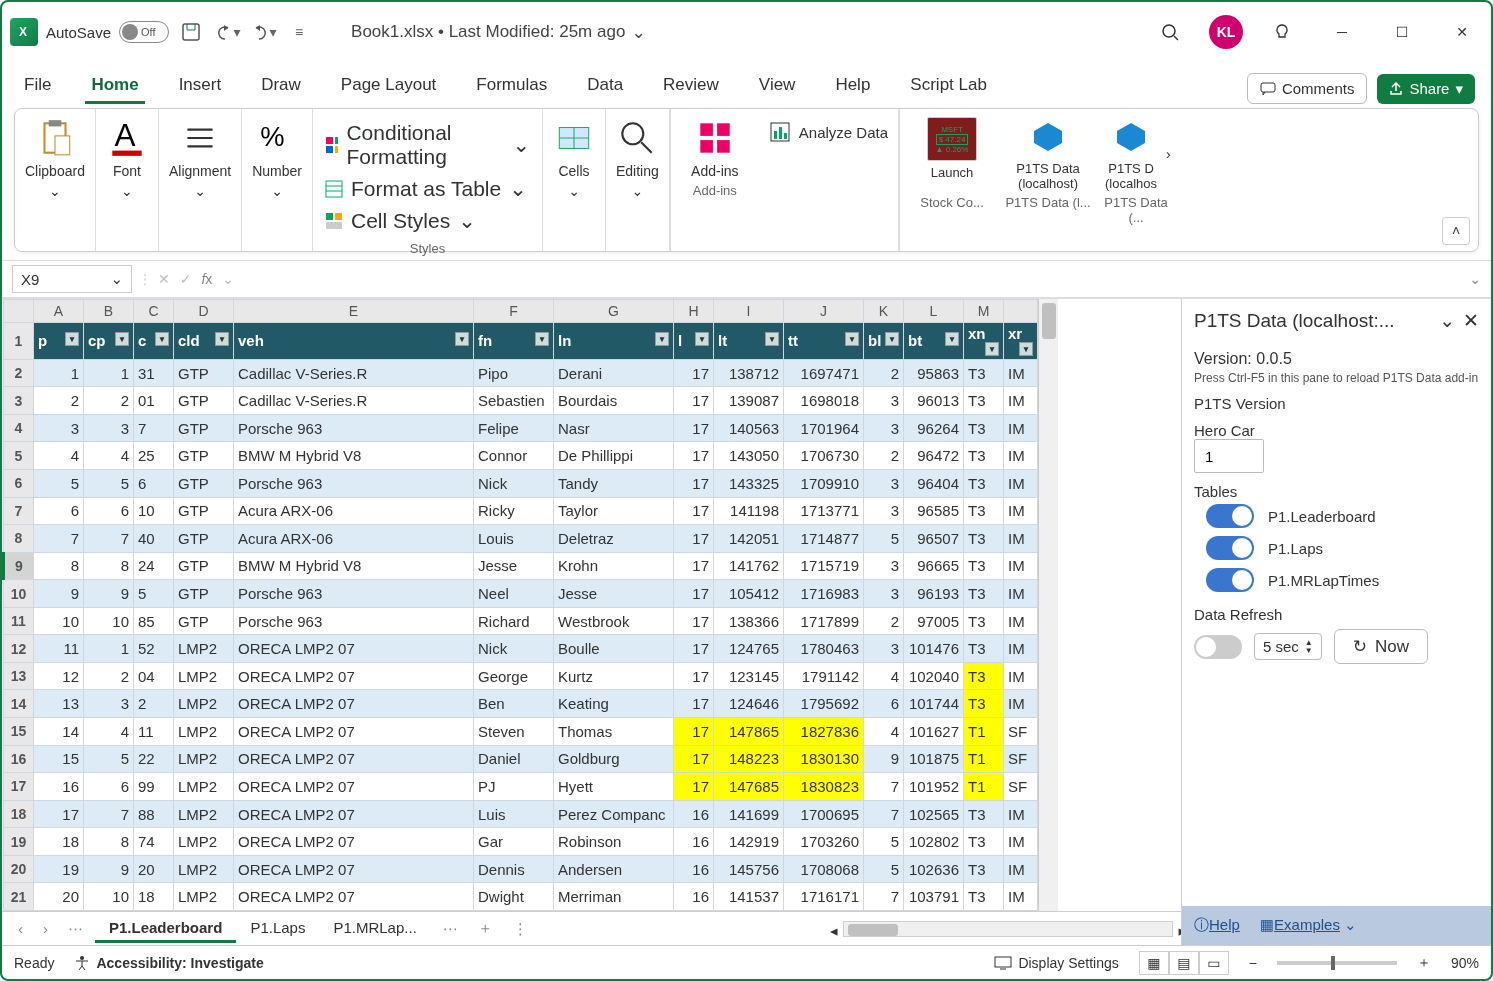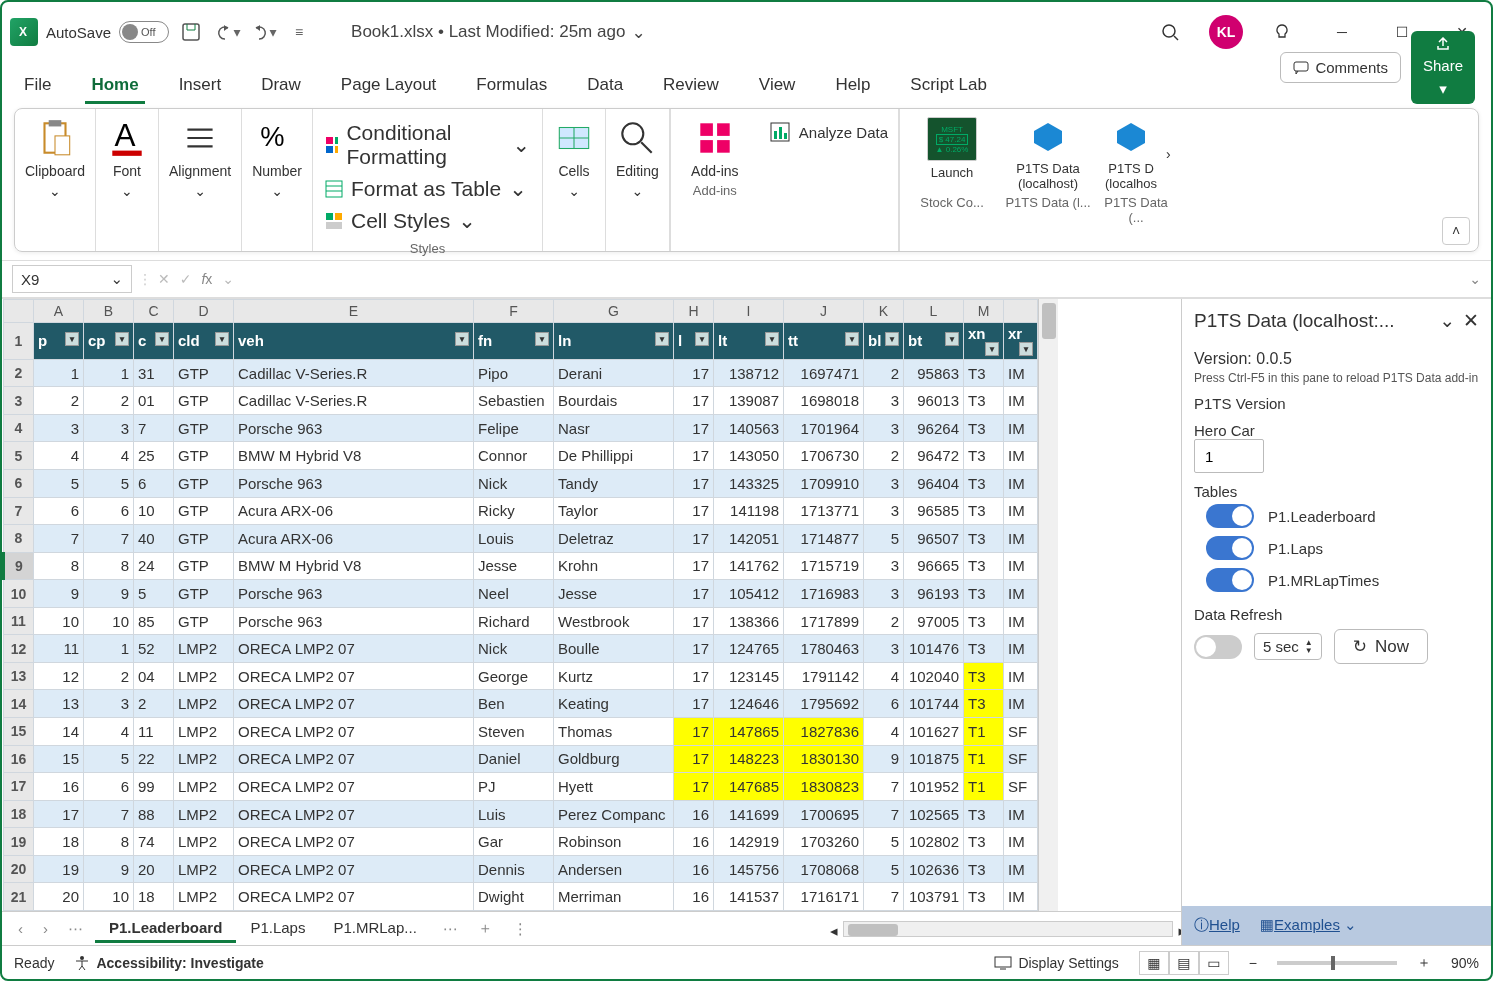--- a/index.html
+++ b/index.html
@@ -17,33 +17,33 @@
 .title-right { display:flex; align-items:center; gap:18px; }
 .avatar { width:34px; height:34px; border-radius:50%; background:#d0006f; color:#fff; display:flex; align-items:center; justify-content:center; font-size:14px; font-weight:600; }
 .win-btn { width:42px; height:36px; display:flex; align-items:center; justify-content:center; color:#333; font-size:14px; }
 
 
 .tab-row { height:42px; display:flex; align-items:flex-end; padding:0 16px; gap:24px; }
 .tab { font-size:17px; padding:6px 6px; color:#333; border-bottom:2px solid transparent; }
 .tab.active { color:#0f6c3a; border-bottom:3px solid #107C41; font-weight:600; }
 .tab-row-right { margin-left:auto; display:flex; gap:10px; align-items:center; }
 .pill-btn { border:1px solid #bbb; border-radius:6px; padding:6px 12px; display:flex; align-items:center; gap:6px; font-size:15px; background:#fff; }
-.share-btn { background:#107C41; color:#fff; border-radius:6px; padding:6px 12px; display:flex; align-items:center; gap:6px; font-size:15px;flex-direction:column; }
+.share-btn { background:#107C41; color:#fff; border-radius:6px; padding:6px 12px; display:flex; align-items:center; gap:6px; font-size:15px; }
 
 
 .ribbon { height: 144px; margin:4px 12px 8px 12px; border:1px solid #ccc; border-radius:8px; box-shadow:0 1px 4px rgba(0,0,0,0.08); display:flex; align-items:stretch; position:relative; }
 .ribbon-group { border-right:1px solid #ddd; display:flex; flex-direction:column; align-items:center; justify-content:space-between; padding:8px 10px 4px; }
 .big-btn { display:flex; flex-direction:column; align-items:center; gap:4px; font-size:14px; }
 .big-btn .icn { width:42px; height:42px; }
 .grp-label { font-size:13px; color:#666; margin-top:4px; }
 .styles-group { flex:0 0 230px; display:flex; flex-direction:column; padding:8px 12px 0; border-right:1px solid #ddd; }
 .styles-group .row { display:flex; align-items:center; gap:8px; font-size:21px; padding:4px 0; }
 .addins-group { border-left:1px solid #ddd; padding:8px 4px 0; display:flex; flex-direction:column; }
 .addin-tile { display:flex; flex-direction:column; align-items:center; gap:4px; font-size:13px; padding:0 8px; width:96px; text-align:center; }
-.addin-tile .thumb{ width:50px; height:44px; border:1px solid #ccc; border-radius:2px; background:#14532d; }
+.addin-tile .thumb{ width:50px; height:44px; border:1px solid #ccc; border-radius:2px; background:#7f1d1d; }
 .addin-row { display:flex; }
 .ribbon-collapse { position:absolute; right:8px; bottom:6px; width:28px; height:28px; border:1px solid #ccc; border-radius:4px; display:flex; align-items:center; justify-content:center; }
 
 
 .formula-bar { height:38px; display:flex; align-items:center; border-top:1px solid #ddd; border-bottom:1px solid #ddd; padding:0 10px; gap:6px; }
 .name-box { width:120px; border:1px solid #ccc; height:28px; display:flex; align-items:center; padding:0 8px; font-size:15px; justify-content:space-between; }
 .fx-area { flex:1; display:flex; align-items:center; gap:10px; color:#888; }
 
 
 .main { flex:1; display:flex; overflow:hidden; border-top:1px solid #ddd; }

